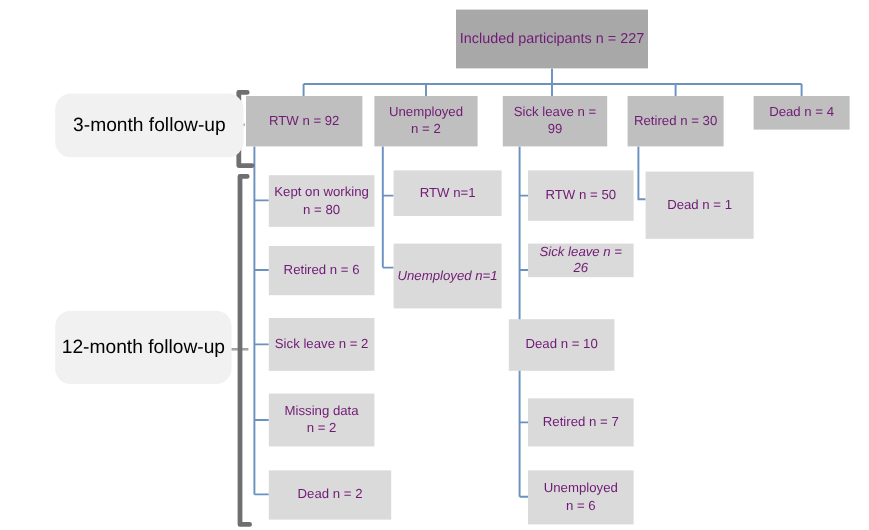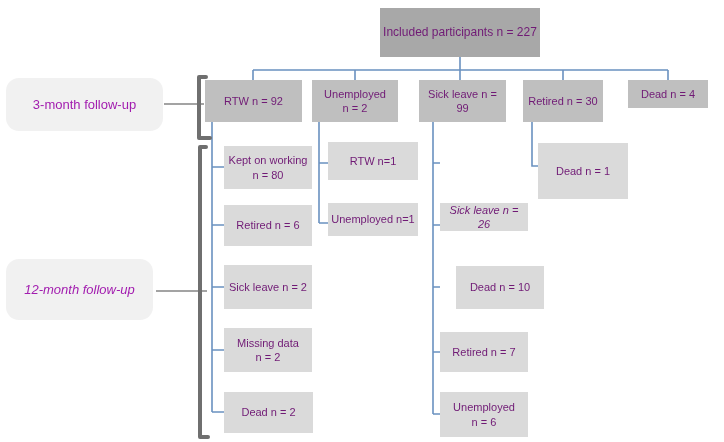--- a/index.html
+++ b/index.html
@@ -33,22 +33,23 @@
   .lvl1 { background: var(--node-level1, #bfbfbf); }
   .lvl2 { background: var(--node-level2, #dadada); }
   .phase {
     position: absolute;
     display: flex;
     align-items: center;
     justify-content: center;
     text-align: center;
     background: var(--label-bg, #f1f1f1);
     border-radius: 13px;
-    font-size: 13px;
-    color: #a21caf;
+    font-size: 16px;
+    color: #000000;
+    margin-left: 40px;
   }
   .wire   { stroke: var(--connector, #6a91c0); stroke-width: 1.6; fill: none; }
   .bracket{ stroke: var(--bracket, #6f6f6f); stroke-width: 4; fill: none;
             stroke-linecap: round; stroke-linejoin: round; }
   .tick   { stroke: var(--tick, #a3a3a3); stroke-width: 2; fill: none; }
 </style>
 </head>
 <body>
 
 <div class="canvas">
@@ -61,41 +62,42 @@
     <path class="wire" d="M532 122 V166 H538"></path>
     <path class="tick" d="M164 104 H204"></path>
     <path class="tick" d="M156 291 H207"></path>
     <path class="bracket" d="M206 77 H199 V138 H210"></path>
     <path class="bracket" d="M206 147 H200 V437 H208"></path>
   </svg>
 
   <div class="node lvl0" style="left:380px; top:8px; width:160px; height:49px;">Included participants n = 227</div>
 
   <div class="phase" style="left:6px; top:78px; width:157px; height:53px;">3-month follow-up</div>
-  <div class="phase" style="left:6px; top:259px; width:147px; height:61px;font-style:italic;">12-month follow-up</div>
+  <div class="phase" style="left:6px; top:259px; width:147px; height:61px;">12-month follow-up</div>
 
   <div class="node lvl1" style="left:205px; top:80px; width:97px; height:42px;">RTW n = 92</div>
   <div class="node lvl1" style="left:312px; top:80px; width:86px; height:42px;">Unemployed
 n = 2</div>
   <div class="node lvl1" style="left:419px; top:80px; width:87px; height:42px;">Sick leave n = 99</div>
   <div class="node lvl1" style="left:523px; top:80px; width:80px; height:42px;">Retired n = 30</div>
   <div class="node lvl1" style="left:628px; top:80px; width:80px; height:28px;">Dead n = 4</div>
 
   <div class="node lvl2" style="left:224px; top:146px; width:88px; height:43px;">Kept on working
 n = 80</div>
   <div class="node lvl2" style="left:224px; top:205px; width:88px; height:41px;">Retired n = 6</div>
   <div class="node lvl2" style="left:224px; top:265px; width:88px; height:44px;">Sick leave n = 2</div>
   <div class="node lvl2" style="left:224px; top:328px; width:88px; height:44px;">Missing data
 n = 2</div>
-  <div class="node lvl2" style="left:224px; top:392px; width:89px; height:41px;">Dead n = 2</div>
+  <div class="node lvl2" style="left:224px; top:392px; width:102px; height:41px;">Dead n = 2</div>
 
   <div class="node lvl2" style="left:328px; top:142px; width:90px; height:38px;">RTW n=1</div>
-  <div class="node lvl2" style="left:328px; top:203px; width:90px; height:33px;">Unemployed n=1</div>
+  <div class="node lvl2" style="left:328px; top:203px; width:90px; height:54px;font-style:italic;">Unemployed n=1</div>
 
+  <div class="node lvl2" style="left:440px; top:142px; width:88px; height:42px;">RTW n = 50</div>
   <div class="node lvl2" style="left:440px; top:203px; width:88px; height:28px;font-style:italic;">Sick leave n = 26</div>
-  <div class="node lvl2" style="left:456px; top:266px; width:88px; height:43px;">Dead n = 10</div>
+  <div class="node lvl2" style="left:424px; top:266px; width:88px; height:43px;">Dead n = 10</div>
   <div class="node lvl2" style="left:440px; top:332px; width:88px; height:40px;">Retired n = 7</div>
   <div class="node lvl2" style="left:440px; top:392px; width:88px; height:45px;">Unemployed
 n = 6</div>
 
   <div class="node lvl2" style="left:538px; top:143px; width:90px; height:56px;">Dead n = 1</div>
 
 </div>
 
 </body></html>

